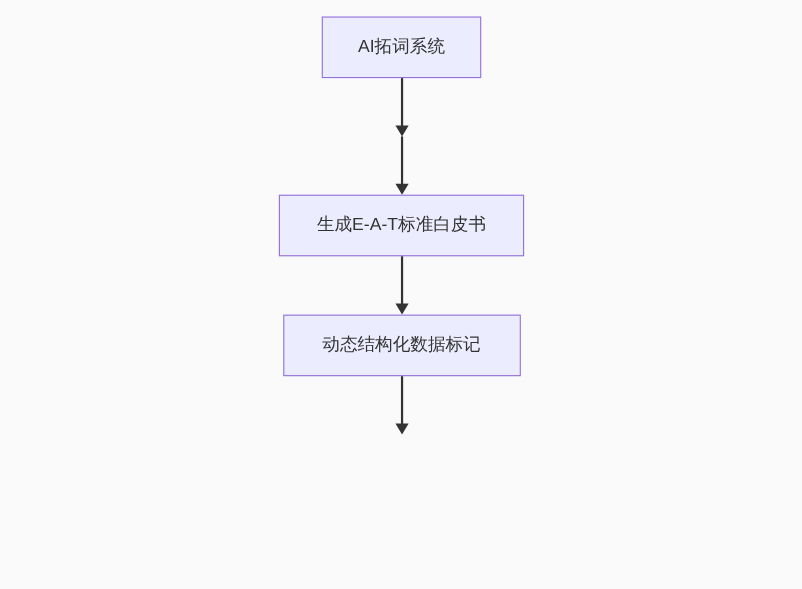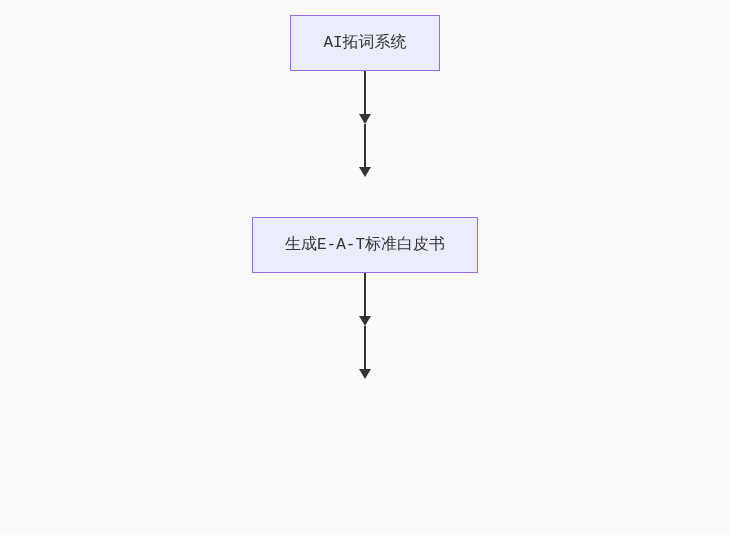--- a/index.html
+++ b/index.html
@@ -6,21 +6,21 @@
     margin: 0;
     padding: 0;
     background: var(--canvas-bg, #fafafa);
   }
   .canvas {
     position: relative;
     width: 718px;
     height: 535px;
     background: var(--canvas-bg, #fafafa);
     overflow: hidden;
-    font-family: Liberation Mono, monospace;
+    font-family: Liberation Sans, sans-serif;
   }
   .flow {
     position: absolute;
     top: 15px;
     left: 50%;
     transform: translateX(calc(-50% + 6px));
     display: flex;
     flex-direction: column;
     align-items: center;
   }
@@ -34,21 +34,21 @@
     background: var(--node-fill, #ECECFF);
     border: 1px solid var(--node-border, #9370DB);
     color: var(--node-text, #333333);
     font-size: 16px;
     line-height: 1;
     white-space: nowrap;
     text-align: center;
   }
   .node.n1 { min-width: 145px; }
   .node.n2 { min-width: 190px; }
-  .node.n3 { min-width: 223px; margin-top: 40px; }
+  .node.n3 { min-width: 223px; }
   .node.n4 { min-width: 216px; }
   .node.n5 { min-width: 231px; }
   .arrow {
     height: 53px;
     display: flex;
     flex-direction: column;
     align-items: center;
   }
   .arrow .shaft {
     width: 2px;
@@ -83,20 +83,21 @@
       <div class="head"></div>
     </div>
 
     <div class="node n3">生成E-A-T标准白皮书</div>
 
     <div class="arrow">
       <div class="shaft"></div>
       <div class="head"></div>
     </div>
 
+    <div class="node n4">动态结构化数据标记</div>
 
     <div class="arrow">
       <div class="shaft"></div>
       <div class="head"></div>
     </div>
 
 
   </div>
 </div>
 

